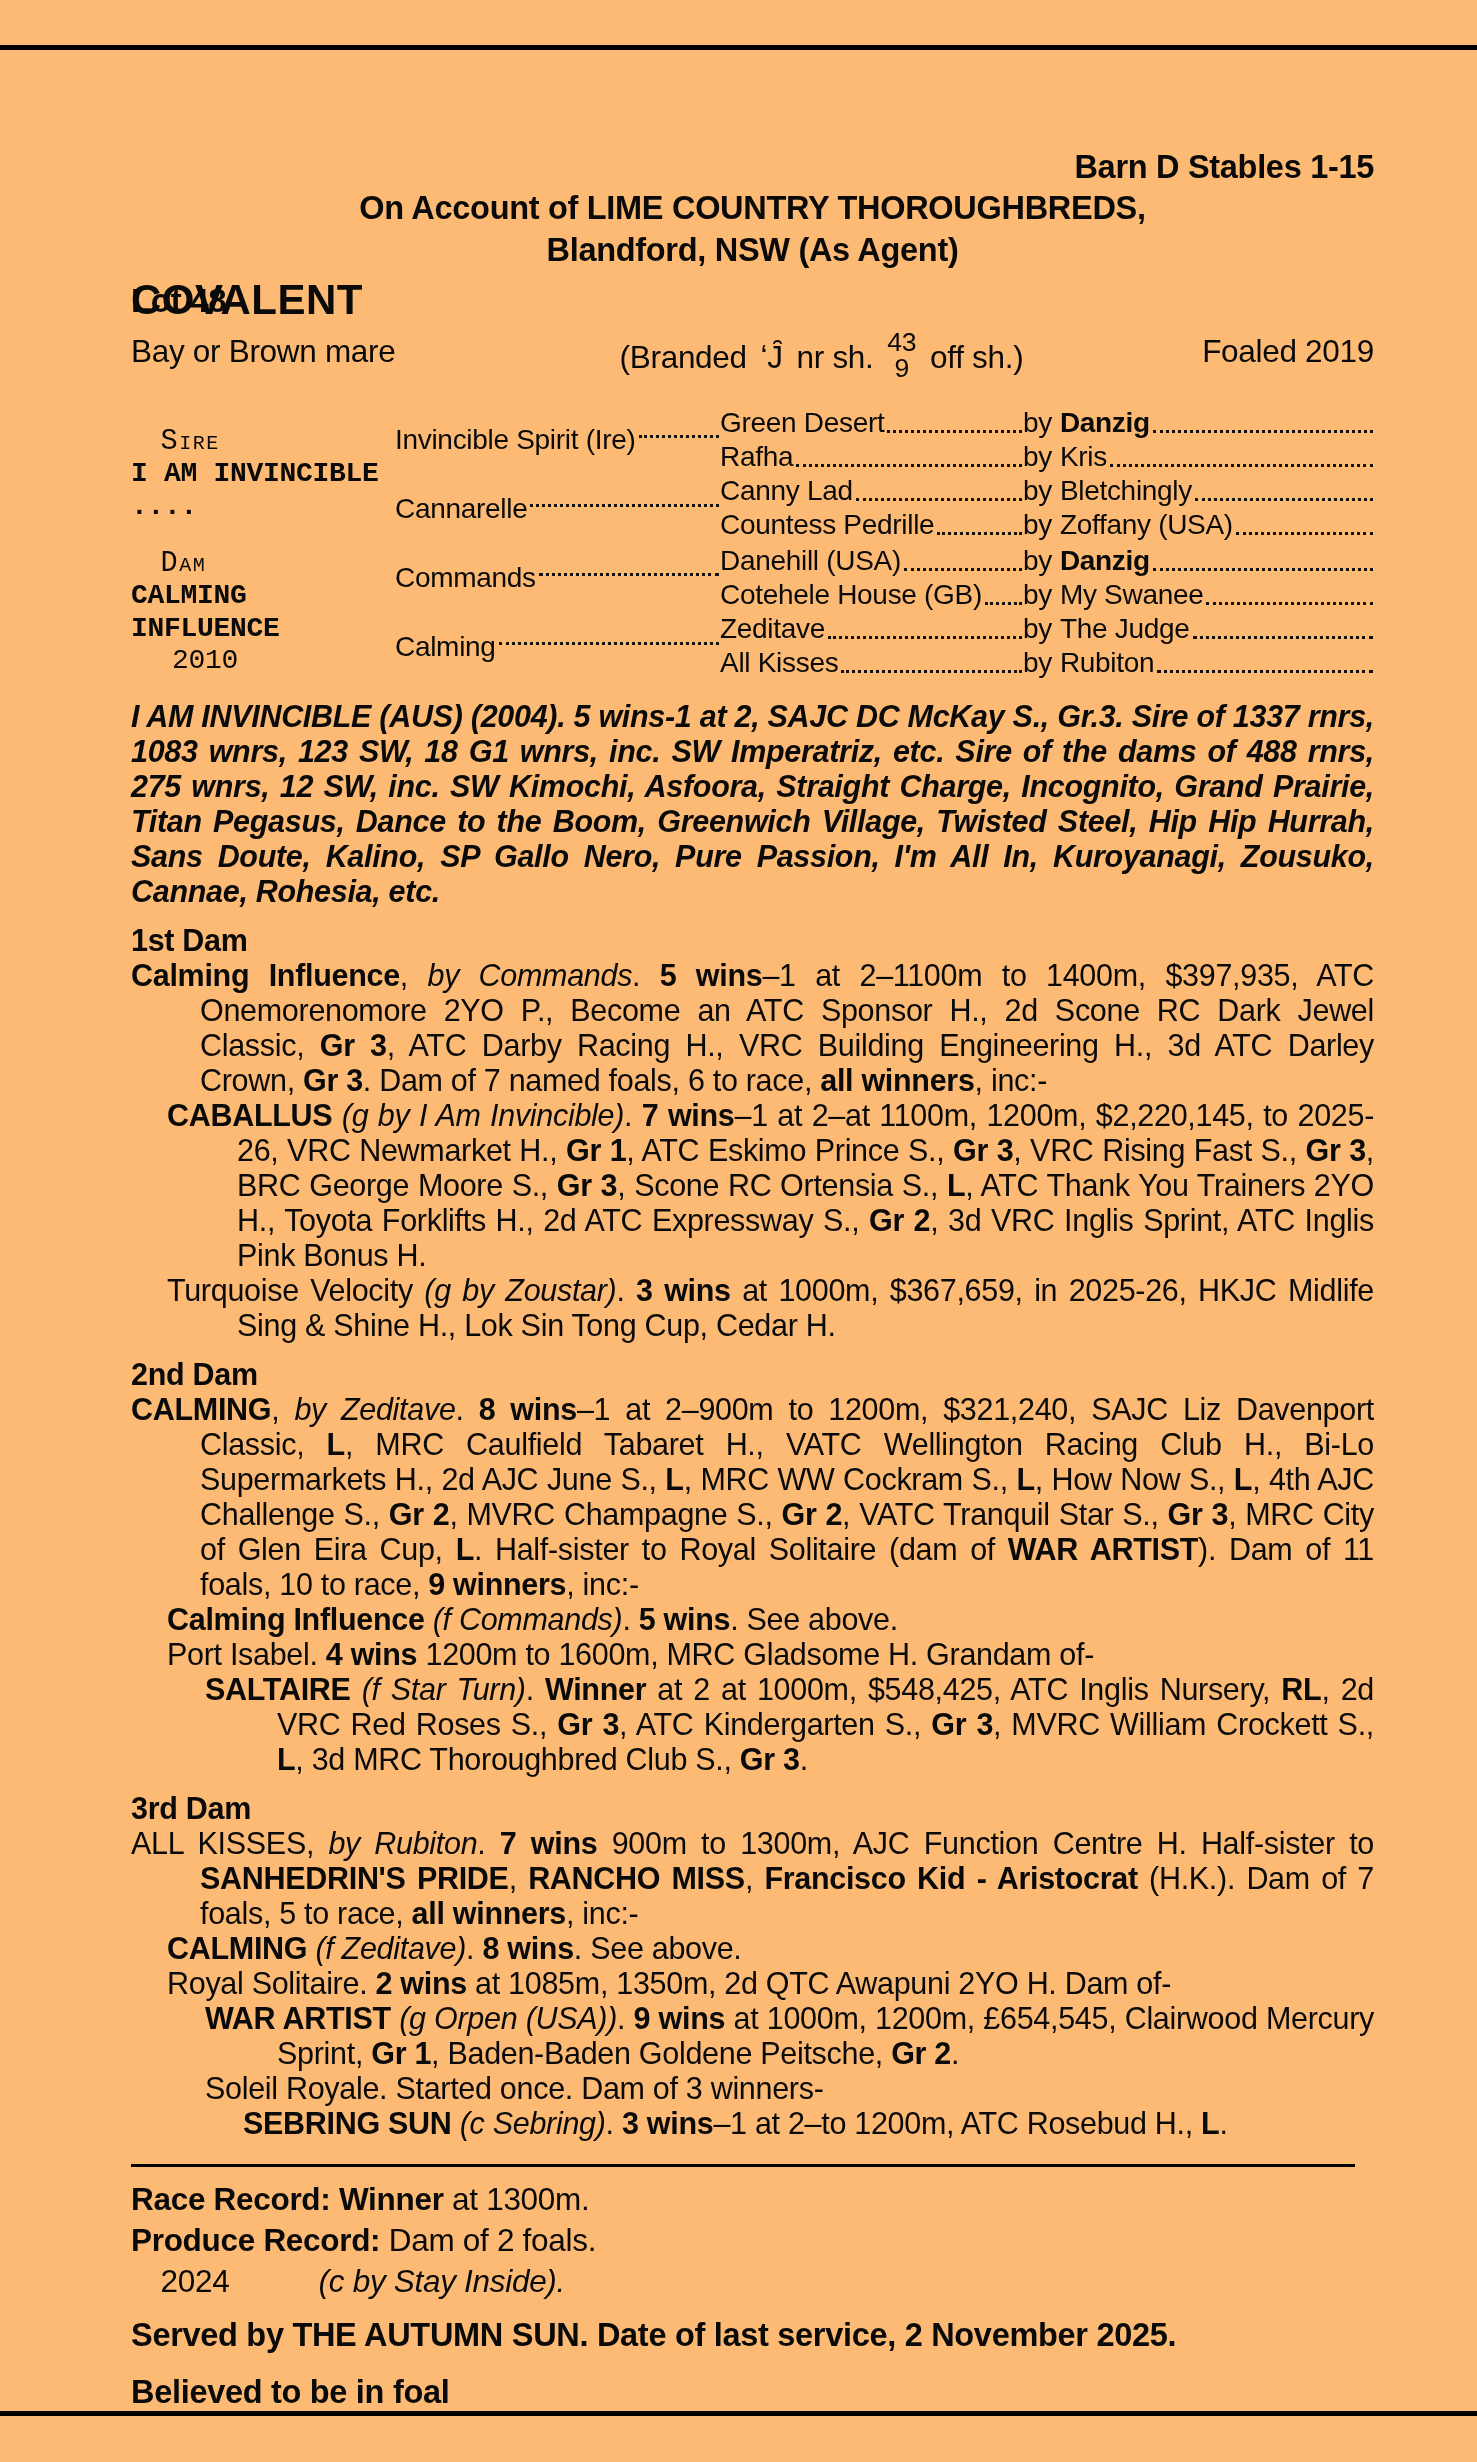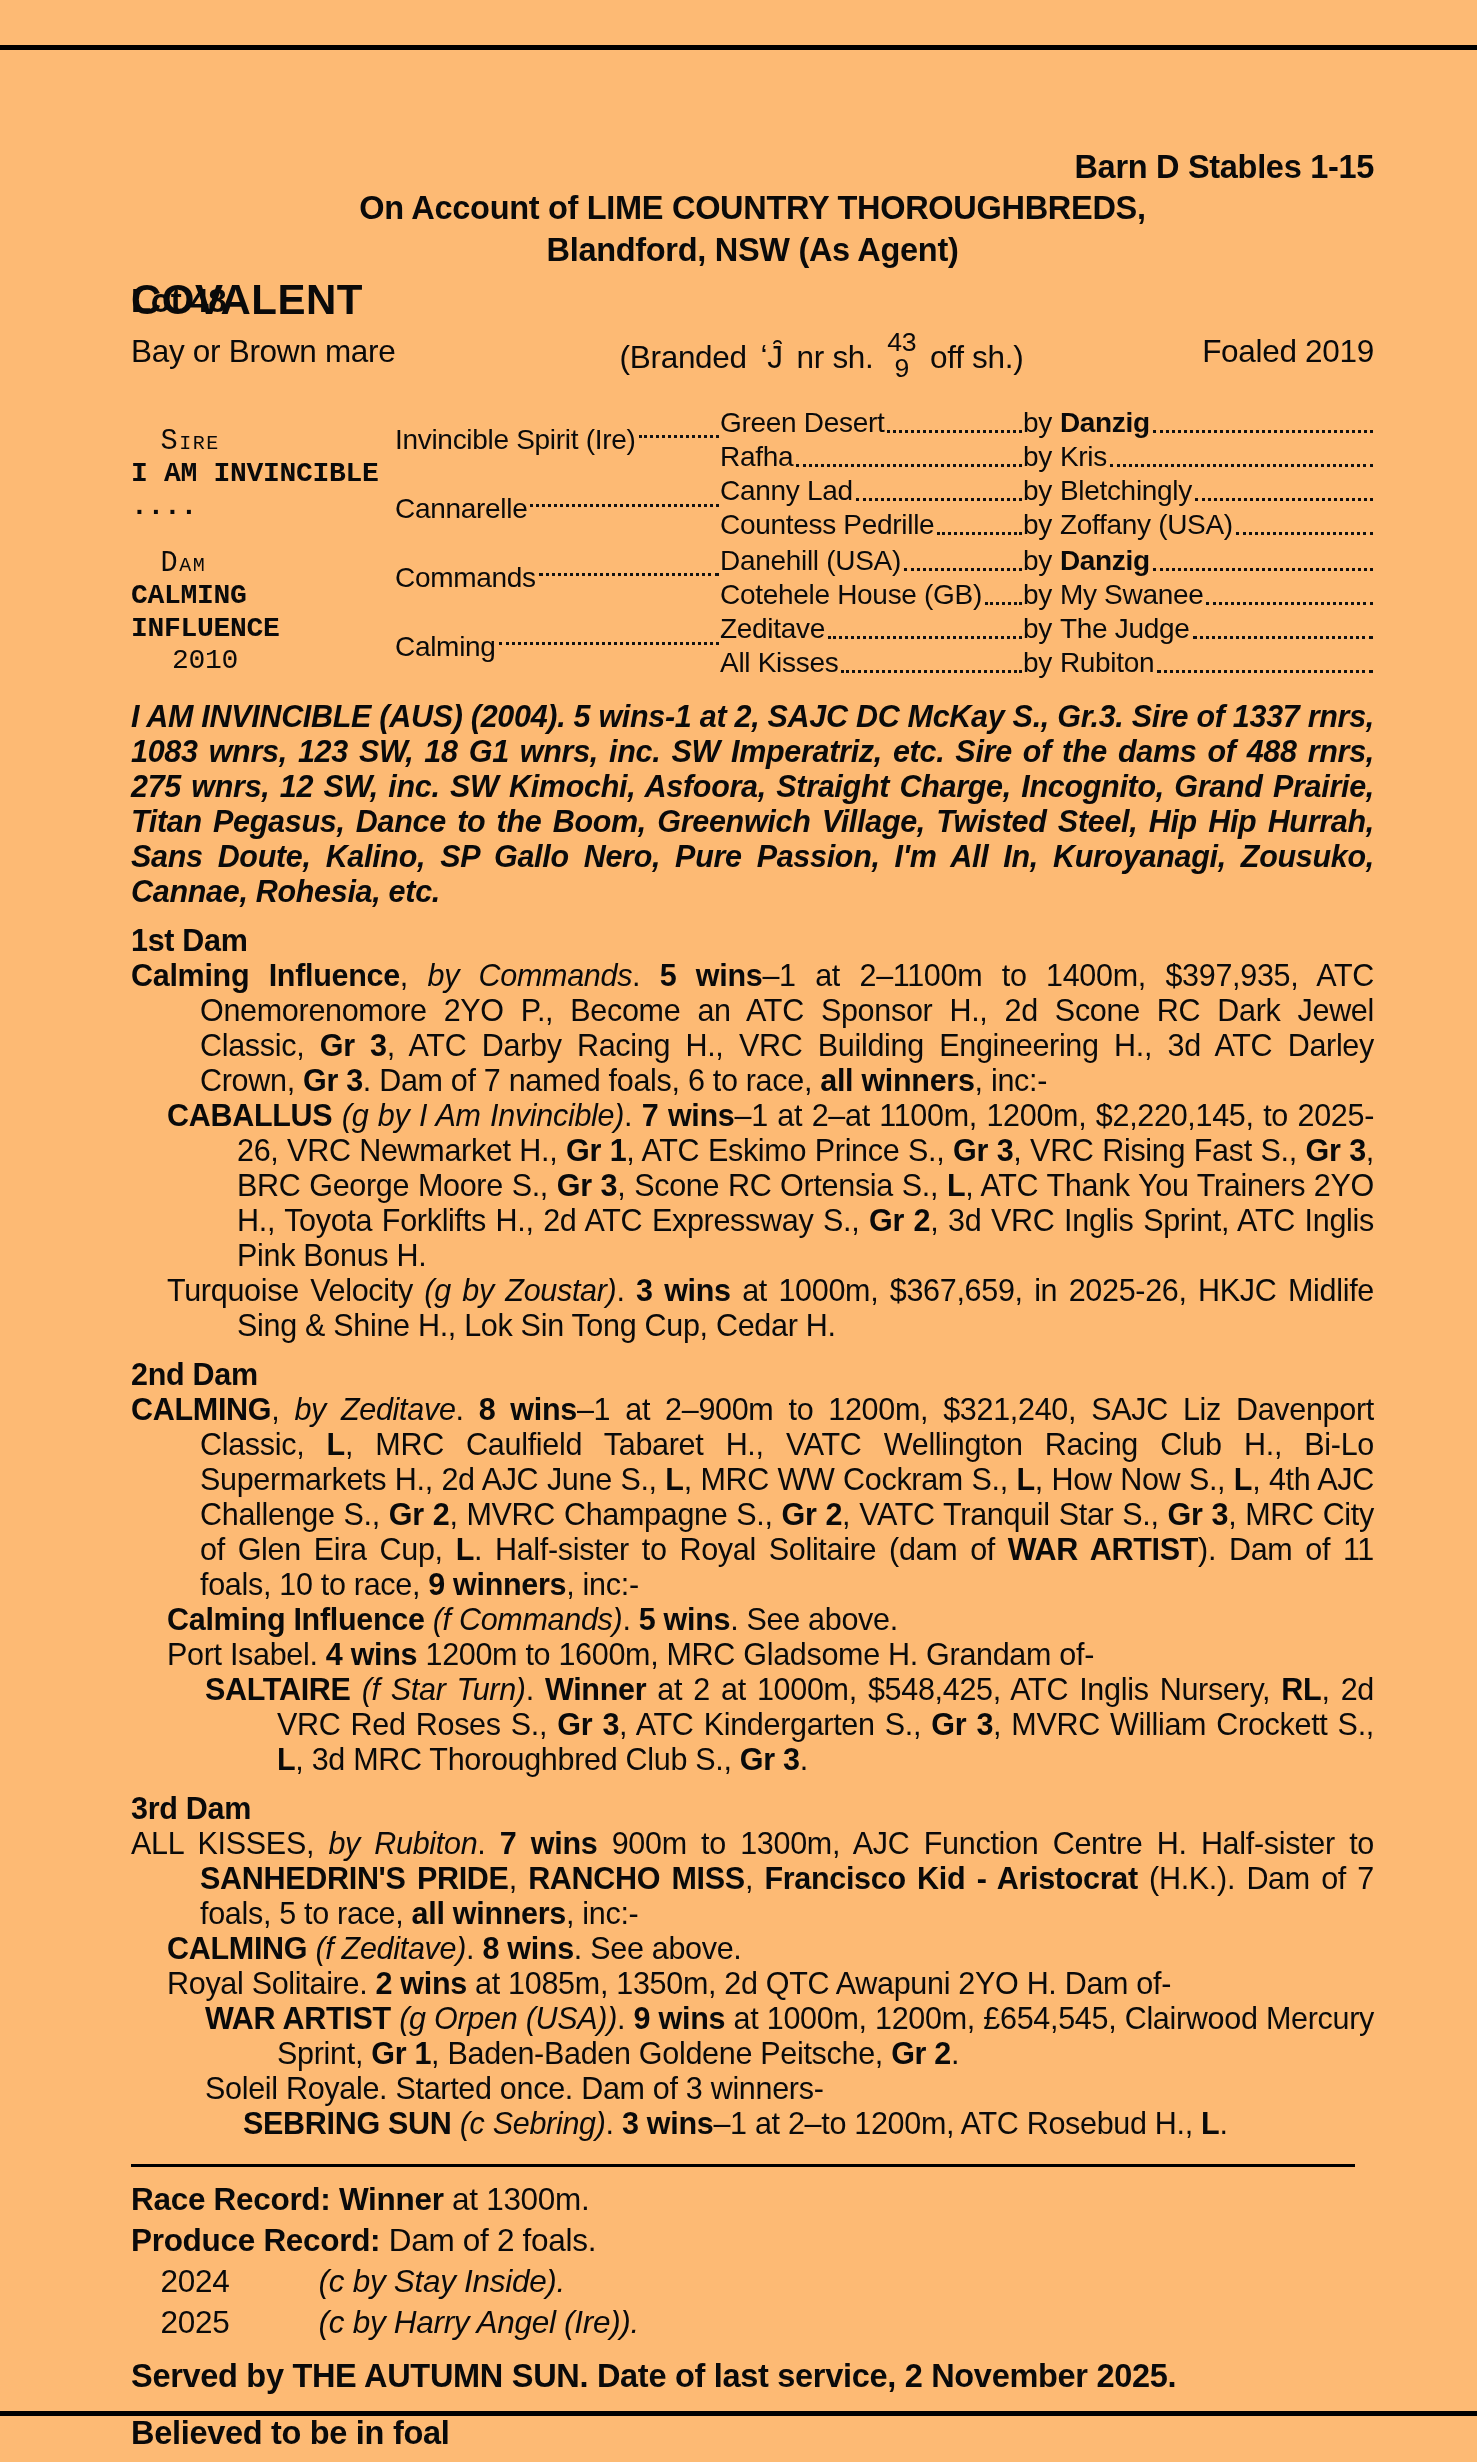--- a/index.html
+++ b/index.html
@@ -244,24 +244,20 @@
       </div>
 
     <div class="rr-rule"></div>
     <div class="rr-line" id="race-record"><span class="b">Race Record: Winner</span><span> at 1300m.</span></div>
     <div class="pr-line" id="produce-record"><span class="b">Produce Record:</span><span> Dam of 2 foals.</span></div>
     <div id="produce-rows">
         <div class="produce-row">
           <div class="py">2024</div>
           <div class="pt">(c by Stay Inside).</div>
         </div>
-        <div class="produce-row">
-          <div class="py">2025</div>
-          <div class="pt">(c by Harry Angel (Ire)).</div>
-        </div>
       </div>
     <div class="served">Served by THE AUTUMN SUN. Date of last service, 2 November 2025.</div>
     <div class="believed">Believed to be in foal</div>
   </div>
 
   <div class="rule rule-bottom"></div>
 </div>
 
 
 </body></html>

